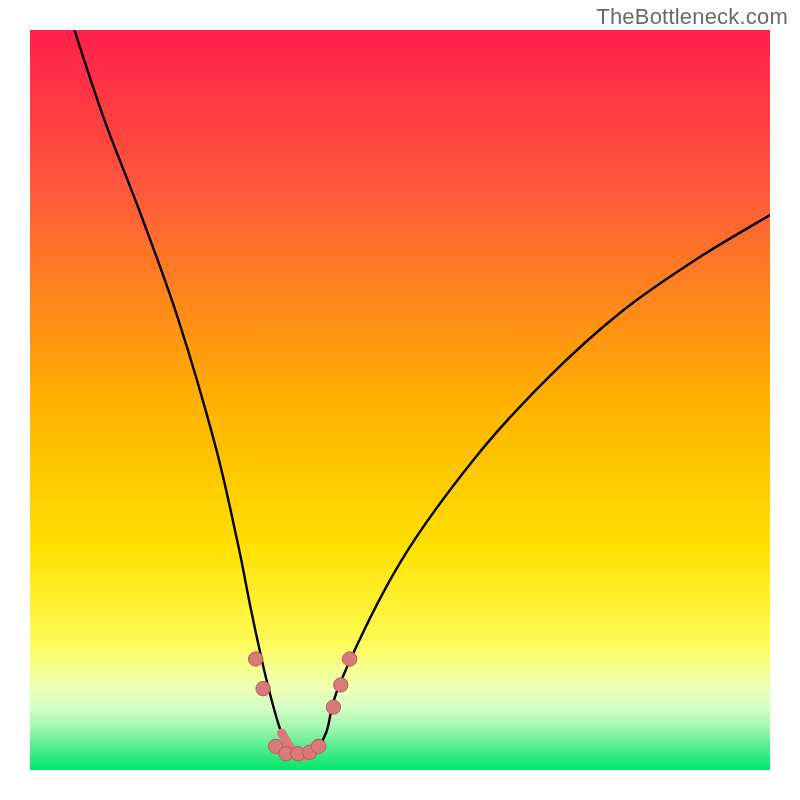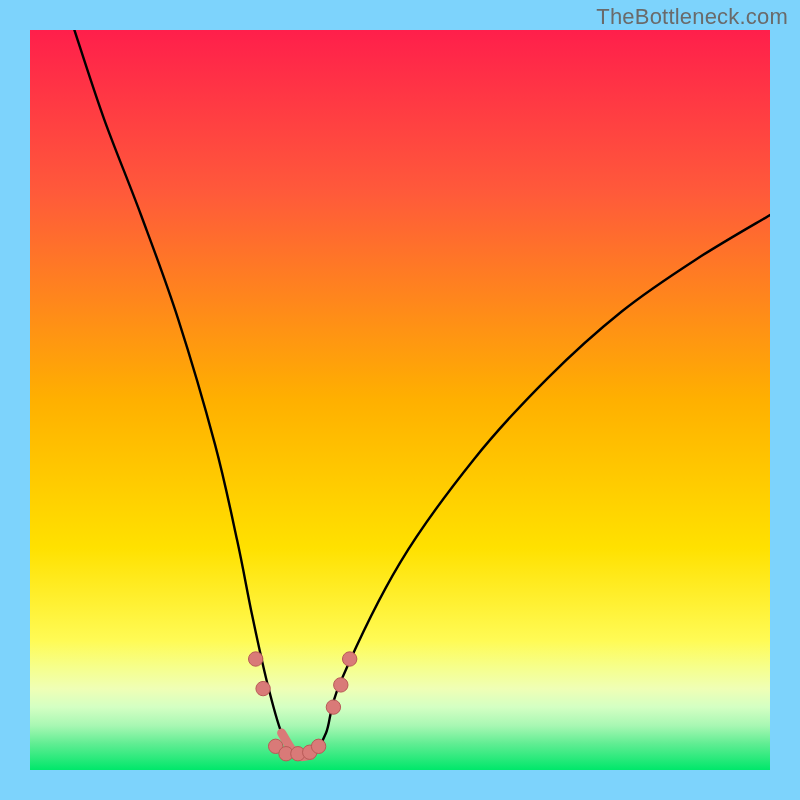--- a/index.html
+++ b/index.html
@@ -10,21 +10,21 @@
     background: #000;
     overflow: hidden;
     font-family: Arial, Helvetica, sans-serif;
   }
   .frame {
     position: absolute;
     left: 0;
     top: 0;
     width: 800px;
     height: 800px;
-    background: #7dd3fc;
+    background: #ffffff;
   }
   .plot {
     position: absolute;
     left: 30px;
     top: 30px;
     width: 740px;
     height: 740px;
     overflow: hidden;
   }
   .bg-gradient {

